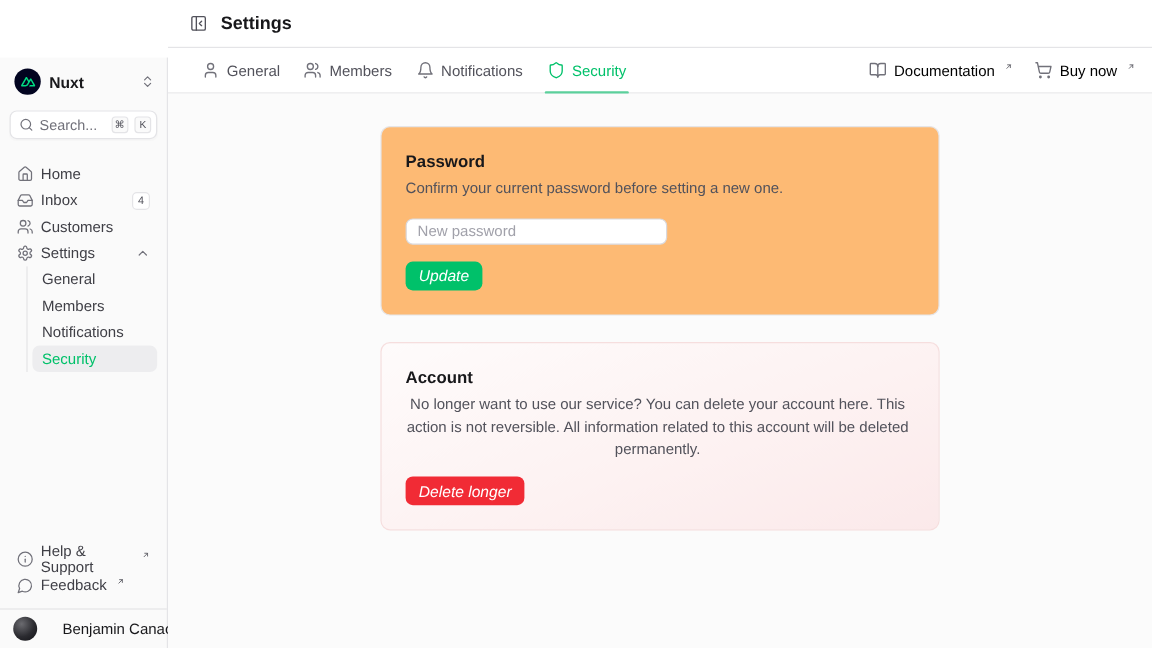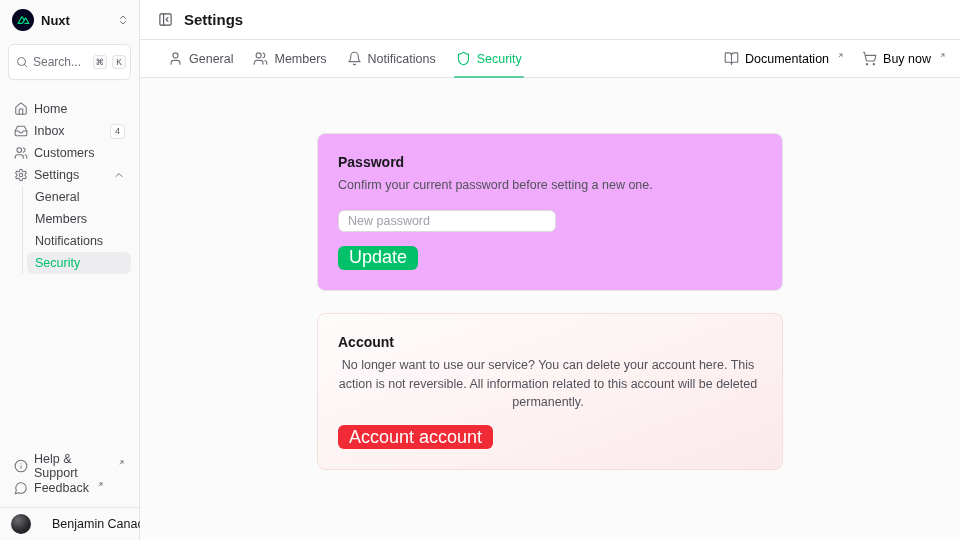--- a/index.html
+++ b/index.html
@@ -11,35 +11,35 @@
     font-size: 12.5px;
     -webkit-font-smoothing: antialiased;
   }
   .app { display: flex; width: 960px; height: 540px; }
 
   
   .sidebar {
     width: 140px; min-width: 140px;
     background: #fafafa;
     border-right: 1px solid #e4e4e7;
-    display: flex; flex-direction: column;
+    display: flex; flex-direction: column; margin-top: 48px;
   }
   .side-org { height: 40px; padding: 0 10px 0 12px; display: flex; align-items: center; gap: 7px; cursor: pointer; }
   .org-logo {
     width: 22px; height: 22px; border-radius: 50%;
     background: #020420; display: flex; align-items: center; justify-content: center; flex: none;
   }
   .org-logo svg { width: 13px; height: 13px; }
   .org-name { font-weight: 700; font-size: 13px; color: #18181b; }
   .muted-ic { color: #71717a; }
   .ml-auto { margin-left: auto; }
 
   .side-search { margin: 4px 8px 10px; }
   .search-box {
-    height: 36px; background: #fff; border: 1px solid #e4e4e7; border-radius: 6px;
+    height: 24px; background: #fff; border: 1px solid #e4e4e7; border-radius: 6px;
     display: flex; align-items: center; gap: 5px; padding: 0 4px 0 7px; cursor: text;
     box-shadow: 0 1px 1px rgba(0,0,0,0.02);
   }
   .search-box .ph { color: #71717a; font-size: 12px; flex: 1; white-space: nowrap; overflow: hidden; }
   kbd {
     font-family: "Liberation Sans", sans-serif;
     min-width: 14px; height: 14px; padding: 0 2px;
     border: 1px solid #e4e4e7; border-radius: 3px; background: #fafafa;
     font-size: 8.5px; color: #52525b; display: inline-flex; align-items: center; justify-content: center;
   }
@@ -113,32 +113,32 @@
   .action-link .ic { color: #71717a; }
 
   .content {
     flex: 1; background: #fbfbfb; overflow: auto;
     display: flex; flex-direction: column; align-items: center; padding-top: 27px; gap: 22px;
   }
   .card { width: 466px; border-radius: 8px; padding: 20px; }
   .card-title { font-size: 14px; font-weight: 700; color: #18181b; margin-bottom: 6px; }
   .card-desc { font-size: 12.5px; color: #52525b; line-height: 1.5; }
 
-  .password-card { background: #f0abfc; border: 1px solid #e5e5e8; margin-top: 28px; }
+  .password-card { background: #fdba74; border: 1px solid #e5e5e8; }
   .password-card .card-desc { margin-bottom: 15px; }
   .text-input {
     display: block; width: 218px; height: 22px; margin-bottom: 12px;
     border: 1px solid #d9d9de; border-radius: 6px; background: #fff;
     padding: 0 9px; font-size: 12.5px; color: #18181b; font-family: inherit; outline: none;
   }
   .text-input::placeholder { color: #a1a1aa; }
   .btn {
     display: inline-flex; align-items: center; justify-content: center;
     height: 24px; padding: 0 11px; border: none; border-radius: 6px;
-    font-size: 18px; font-weight: 500; color: #fff; cursor: pointer; font-family: inherit;
+    font-size: 13px; font-weight: 500; color: #fff; cursor: pointer; font-family: inherit; font-style: italic;
   }
   .btn-primary { background: #00c16a; margin-top: 2px; }
   .btn-danger  { background: #f12b35; }
 
   .account-card {
     background: linear-gradient(160deg, #fefbfb 0%, #fdf2f2 55%, #fbe9ea 100%);
     border: 1px solid #f6dede;
   }
   .account-card .card-desc { margin-bottom: 13px; max-width: 420px; text-align: center; }
 
@@ -392,18 +392,18 @@
       <div class="card password-card">
         <div class="card-title">Password</div>
         <div class="card-desc">Confirm your current password before setting a new one.</div>
         <input type="password" class="text-input" placeholder="New password" style="">
         <button class="btn btn-primary">Update</button>
       </div>
 
       <div class="card account-card">
         <div class="card-title">Account</div>
         <div class="card-desc">No longer want to use our service? You can delete your account here. This action is not reversible. All information related to this account will be deleted permanently.</div>
-        <button class="btn btn-danger">Account account</button>
+        <button class="btn btn-danger">Delete longer</button>
       </div>
 
     </section>
   </main>
 </div>
 
 </body></html>

